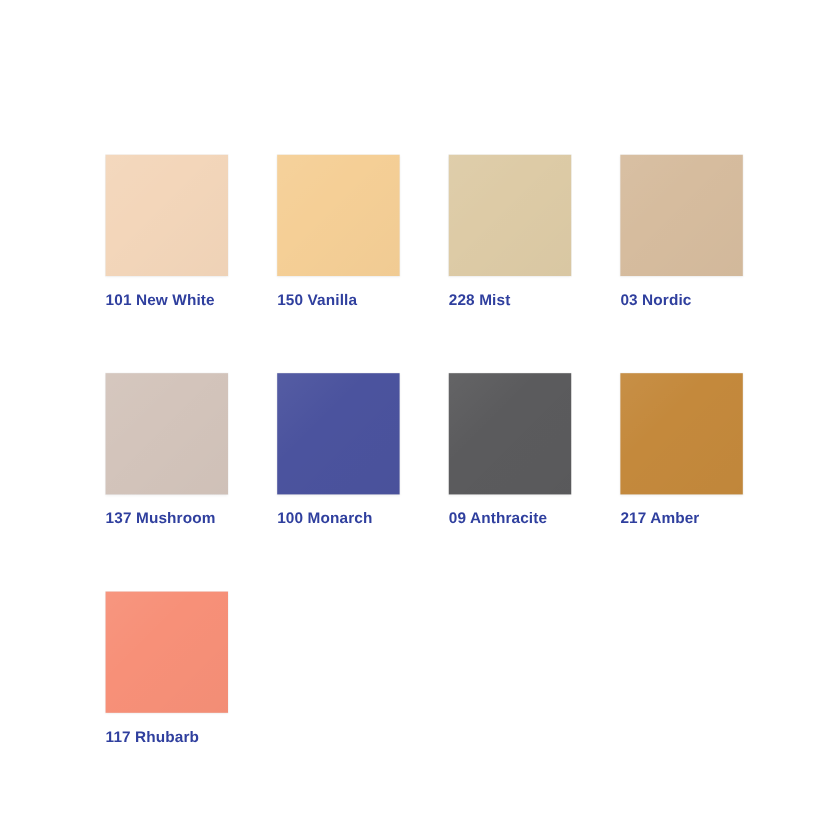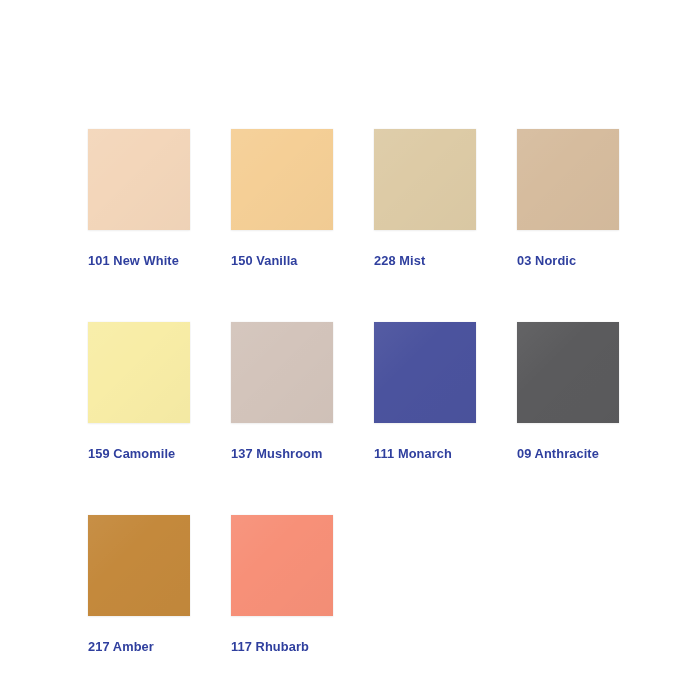--- a/index.html
+++ b/index.html
@@ -47,21 +47,21 @@
         135deg,
         rgba(255, 255, 255, 0.055) 0%,
         rgba(255, 255, 255, 0.0) 38%,
         rgba(0, 0, 0, 0.018) 100%);
     box-shadow:
       0 0 0 0.5px rgba(0, 0, 0, 0.045),
       0 1px 2px rgba(0, 0, 0, 0.05);
   }
 
   .swatch-label {
-    margin-top: 23px;
+    margin-top: 12px;
     font-size: 12.8px;
     font-weight: bold;
     line-height: 15px;
     letter-spacing: 0.1px;
     color: #2f3f9e;
     white-space: nowrap;
   }
 </style>
 </head>
 <body>
@@ -78,30 +78,26 @@
       </div>
       <div class="swatch-cell">
         <div class="swatch-chip" style="background-color: rgb(221, 203, 166);"></div>
         <div class="swatch-label">228 Mist</div>
       </div>
       <div class="swatch-cell">
         <div class="swatch-chip" style="background-color: rgb(214, 188, 158);"></div>
         <div class="swatch-label">03 Nordic</div>
       </div>
       <div class="swatch-cell">
-        <div class="swatch-chip" style="background-color: rgb(248, 237, 166);"></div>
-        <div class="swatch-label">159 Camomile</div>
-      </div>
-      <div class="swatch-cell">
         <div class="swatch-chip" style="background-color: rgb(211, 196, 187);"></div>
         <div class="swatch-label">137 Mushroom</div>
       </div>
       <div class="swatch-cell">
         <div class="swatch-chip" style="background-color: rgb(75, 83, 158);"></div>
-        <div class="swatch-label">111 Monarch</div>
+        <div class="swatch-label">100 Monarch</div>
       </div>
       <div class="swatch-cell">
         <div class="swatch-chip" style="background-color: rgb(91, 91, 93);"></div>
         <div class="swatch-label">09 Anthracite</div>
       </div>
       <div class="swatch-cell">
         <div class="swatch-chip" style="background-color: rgb(196, 137, 60);"></div>
         <div class="swatch-label">217 Amber</div>
       </div>
       <div class="swatch-cell">

